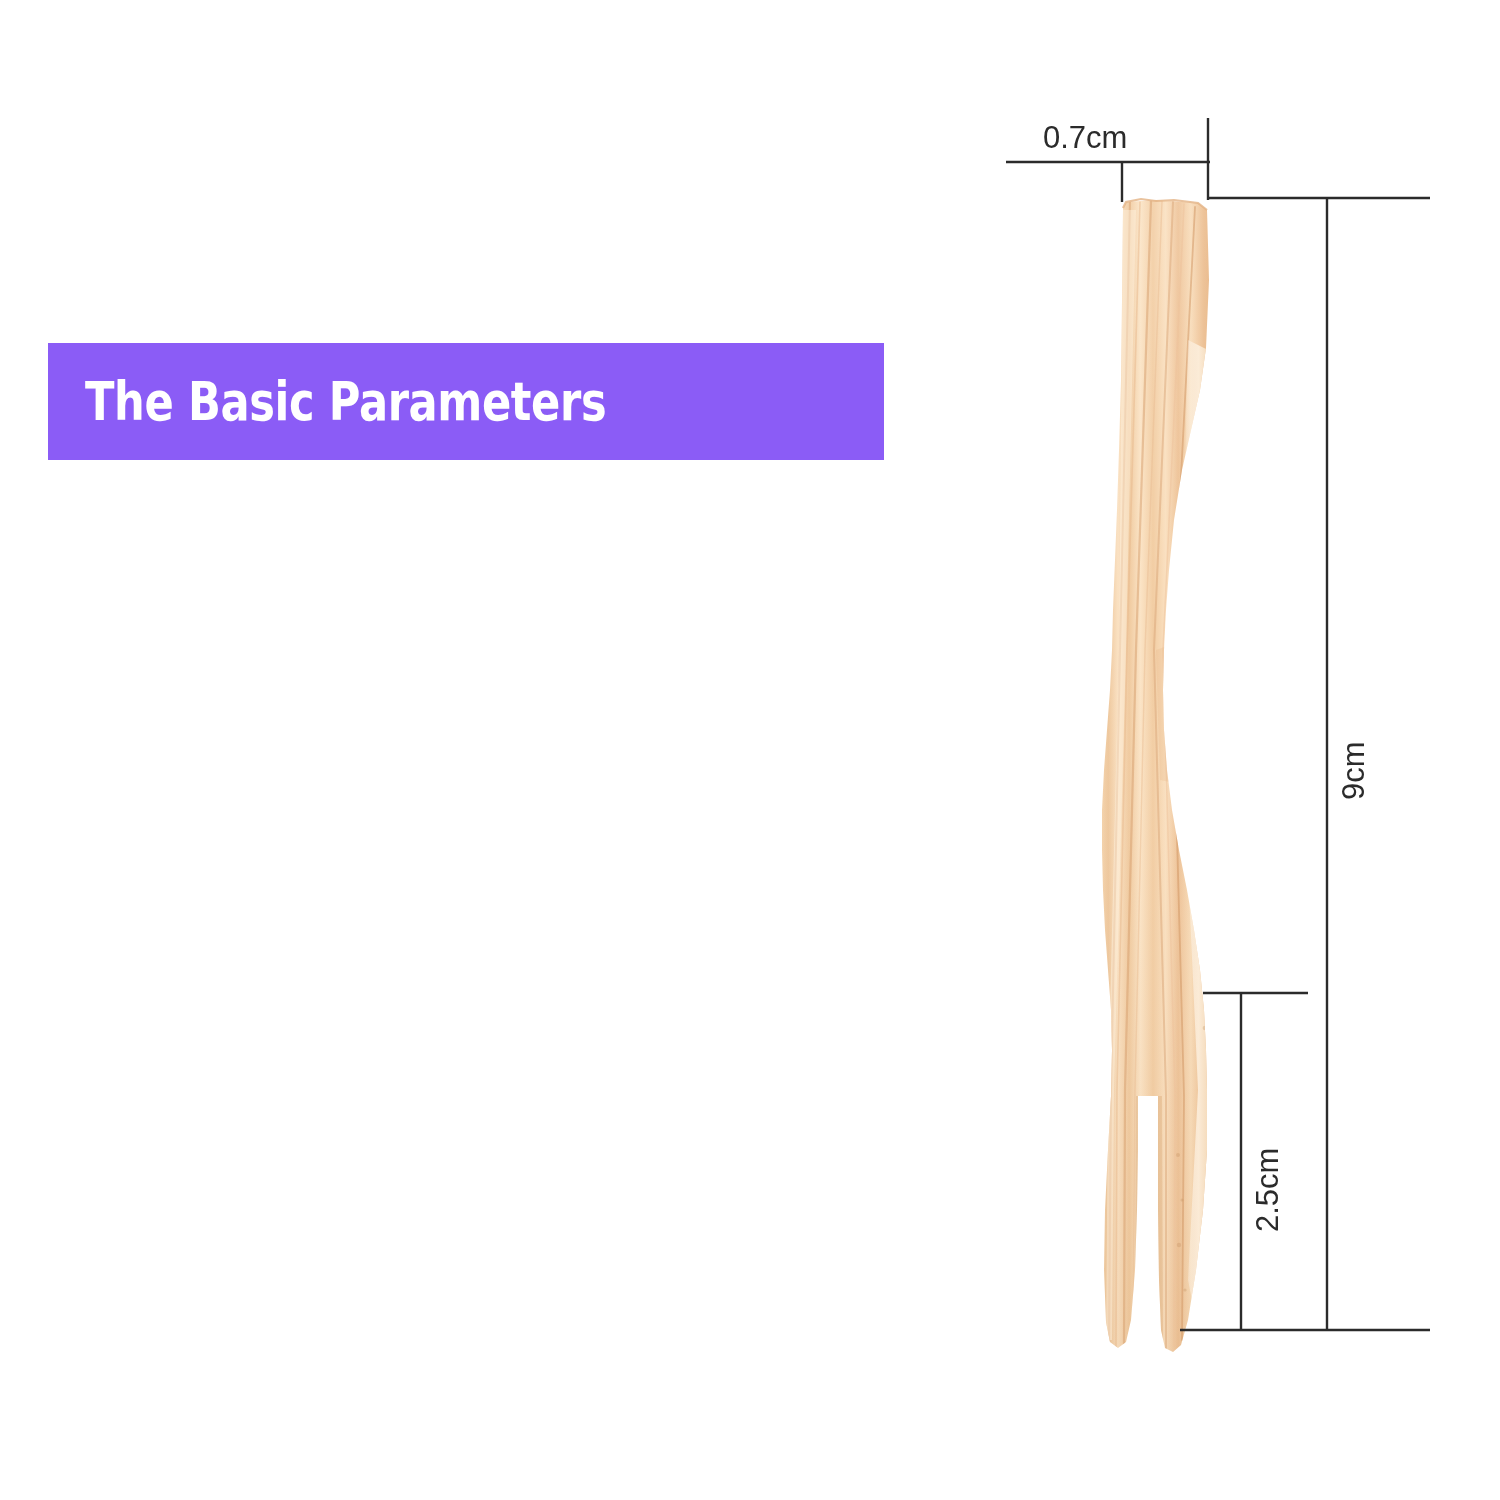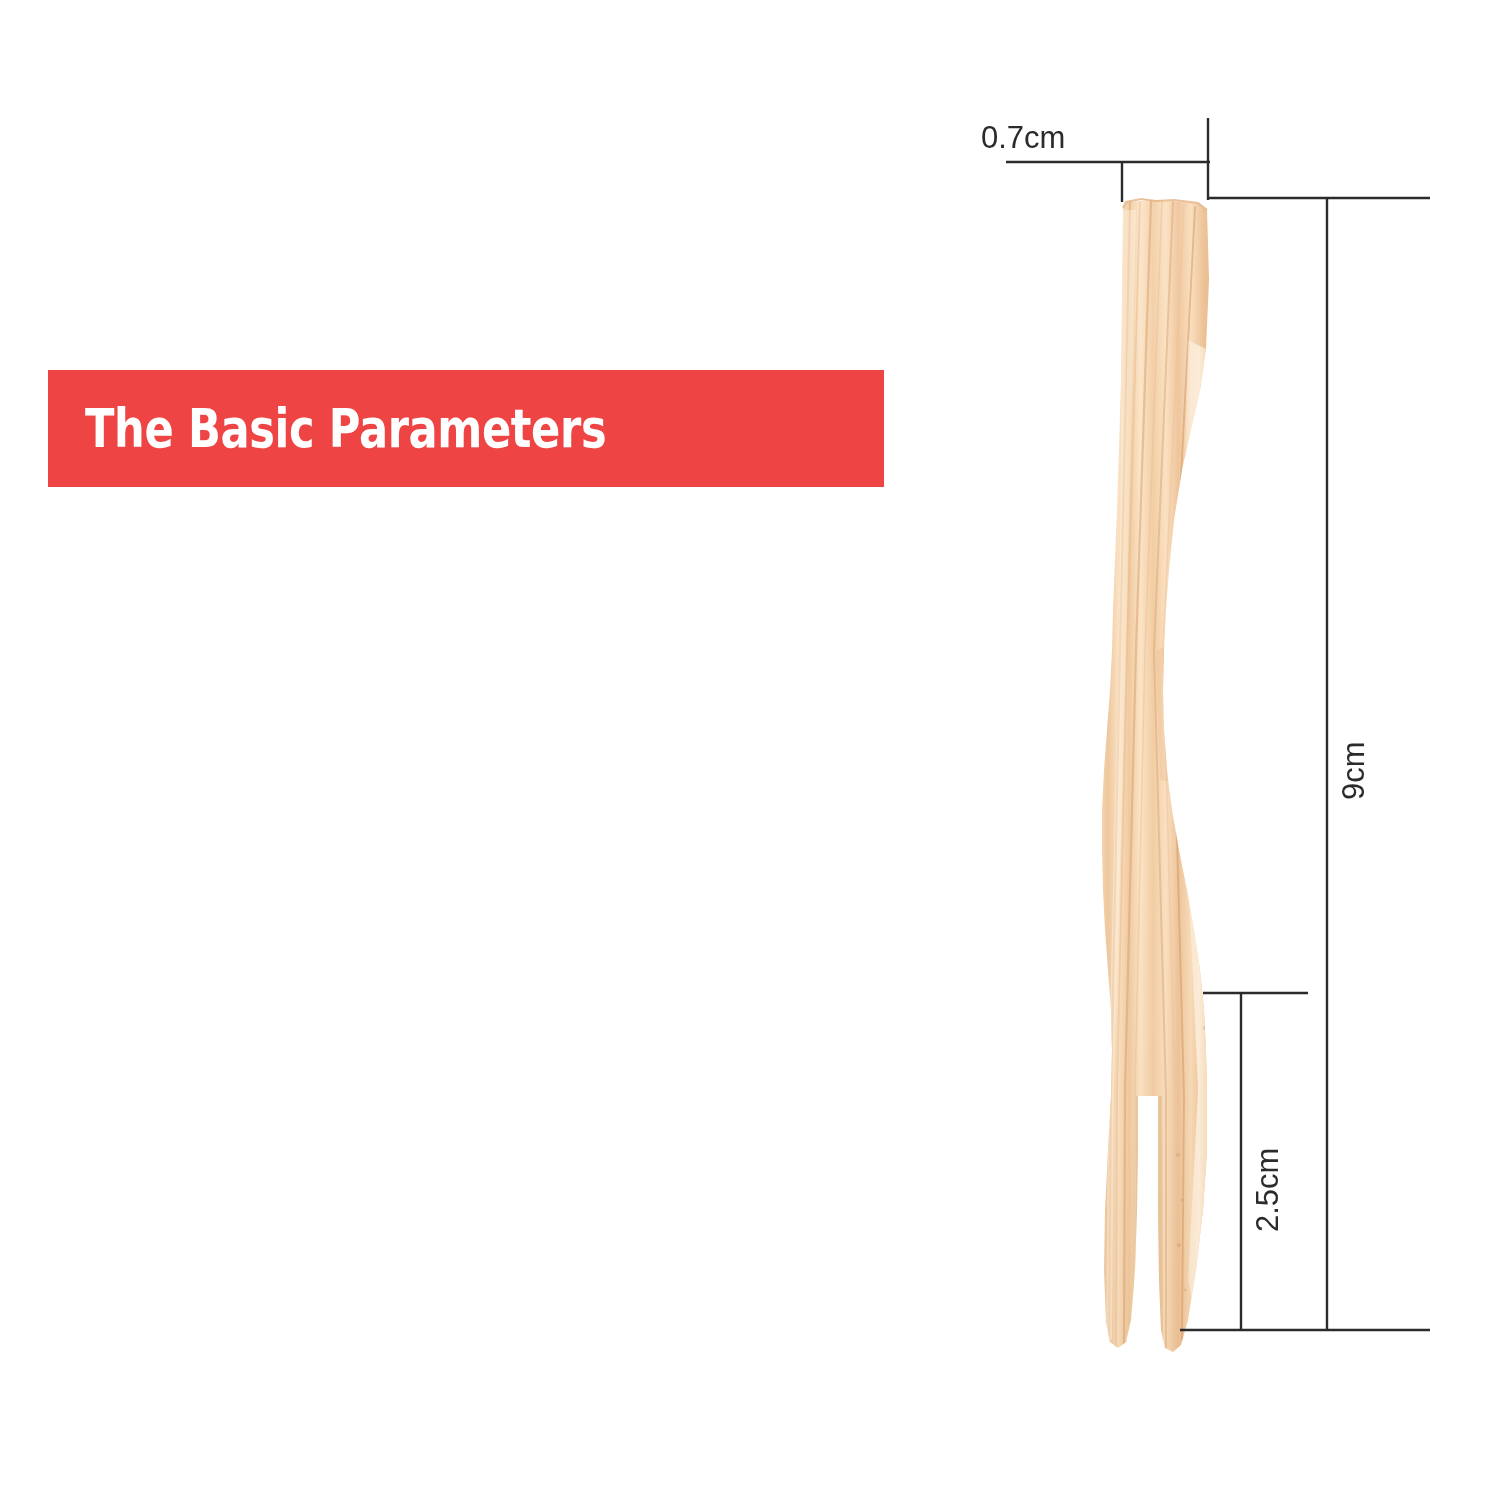--- a/index.html
+++ b/index.html
@@ -25,26 +25,25 @@
 
   
   .param-card {
     position: absolute;
     left: 48px;
     top: 343px;
     width: 836px;
   }
   .param-header {
     height: 117px;
-    background: #ef4444;
+    background: #8b5cf6;
     display: flex;
     align-items: center;
     box-sizing: border-box;
     padding-left: 37px;
-    margin-top: 27px;
   }
   .param-title {
     color: #ffffff;
     font-family: "DejaVu Sans", sans-serif;
     font-weight: bold;
     font-size: 54px;
     line-height: 56px;
     letter-spacing: -0.5px;
     transform: scaleX(0.80);
     transform-origin: left center;
@@ -85,21 +84,21 @@
     position: absolute;
     color: #2b2b2b;
     font-size: 31px;
     line-height: 31px;
     white-space: nowrap;
   }
   .dim-label.vert {
     transform: rotate(-90deg);
     transform-origin: left top;
   }
-  #label-07 { left: 981px; top: 122px; }
+  #label-07 { left: 1043px; top: 122px; }
   #label-9  { left: 1338px; top: 800px; }
   #label-25 { left: 1252px; top: 1232px; }
 </style>
 </head>
 <body>
 
 <div id="stage">
 
   <div class="param-card">
     <div class="param-header">

